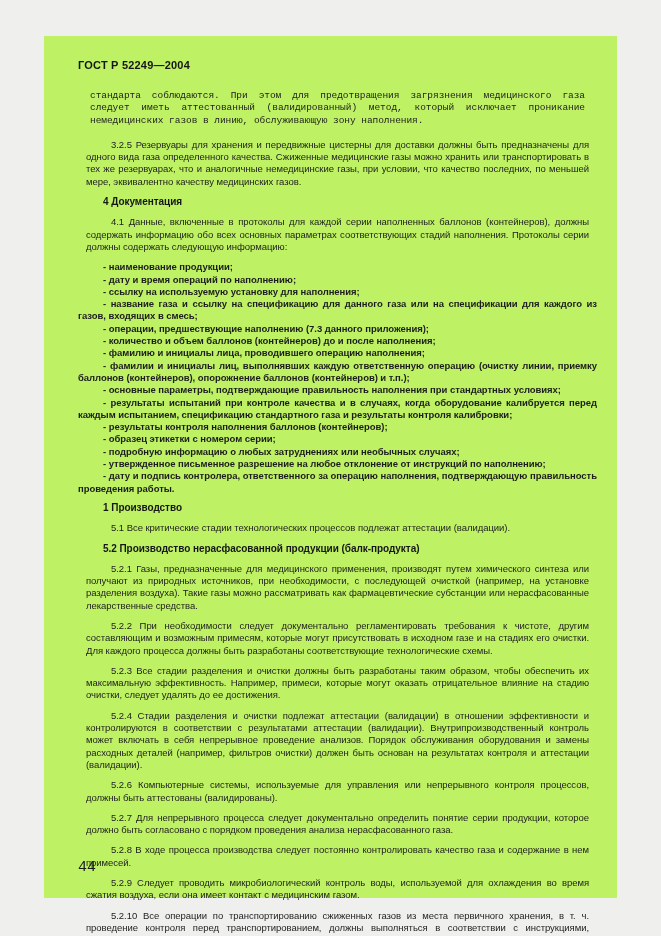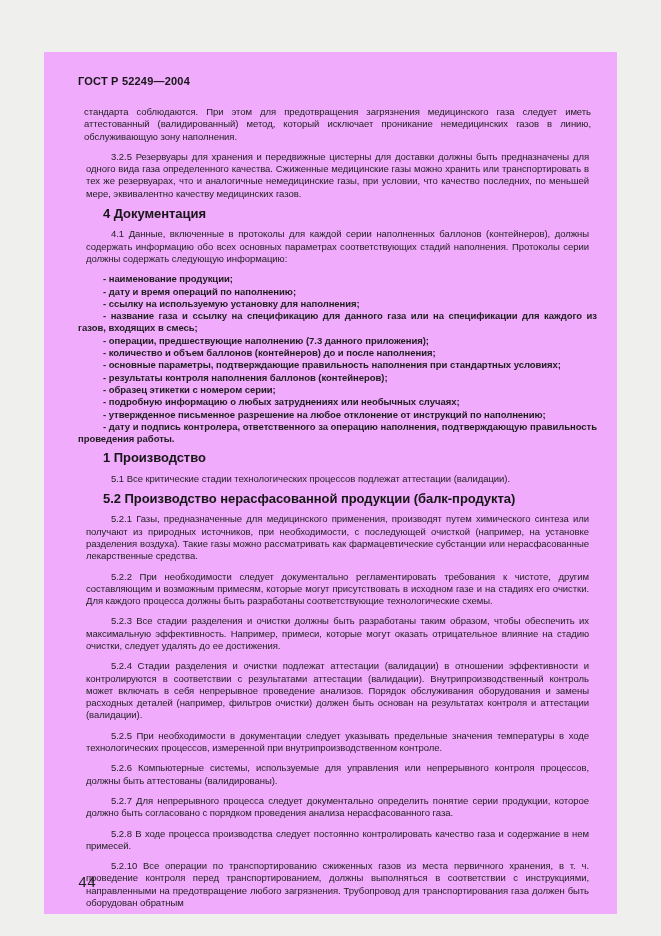--- a/index.html
+++ b/index.html
@@ -2,35 +2,35 @@
 <html><head>
 <meta charset="utf-8">
 <style>
   html, body { margin:0; padding:0; }
   body {
     width:661px; height:936px; position:relative; overflow:hidden;
     background:#eff0ee;
     font-family:"Liberation Sans","DejaVu Sans",sans-serif;
   }
   .sheet {
-    position:absolute; left:44px; top:52px; width:573px; height:862px;
-    background:#f0abfc;
+    position:absolute; left:44px; top:36px; width:573px; height:862px;
+    background:#bef264;
   }
   .inner { padding:23px 20px 0 34px; }
   .doc-header {
     font-weight:bold; font-size:11px; letter-spacing:0.2px; color:#161616;
   }
   .doc-body {
     margin-top:19px; font-size:9.5px; line-height:12.3px;
     text-align:justify; color:#1d1d1d; letter-spacing:-0.05px;
   }
   .b-p  { text-indent:25px; margin:8px; }
-  .b-pn { text-indent:0;   margin:6px; }
+  .b-pn { text-indent:0;   margin:12px;font-family:Liberation Mono, monospace; }
   .b-li { text-indent:25px; margin:0;font-weight:bold; }
-  .b-h  { font-weight:bold; text-indent:25px; margin:7px 0 7px 0; font-size:13px; color:#161616; }
+  .b-h  { font-weight:bold; text-indent:25px; margin:7px 0 7px 0; font-size:10px; color:#161616; }
   .page-number {
     position:absolute; left:34px; bottom:22px; font-size:15px; color:#1d1d1d;font-family:Liberation Mono, monospace;
   }
 </style>
 </head>
 <body>
 
 <div class="sheet">
   <div class="inner">
     <div class="doc-header">ГОСТ Р 52249—2004</div>
@@ -38,34 +38,37 @@
         <div class="b-pn">стандарта соблюдаются. При этом для предотвращения загрязнения медицинского газа следует иметь аттестованный (валидированный) метод, который исключает проникание немедицинских газов в линию, обслуживающую зону наполнения.</div>
         <div class="b-p">3.2.5 Резервуары для хранения и передвижные цистерны для доставки должны быть предназначены для одного вида газа определенного качества. Сжиженные медицинские газы можно хранить или транспортировать в тех же резервуарах, что и аналогичные немедицинские газы, при условии, что качество последних, по меньшей мере, эквивалентно качеству медицинских газов.</div>
         <div class="b-h">4 Документация</div>
         <div class="b-p">4.1 Данные, включенные в протоколы для каждой серии наполненных баллонов (контейнеров), должны содержать информацию обо всех основных параметрах соответствующих стадий наполнения. Протоколы серии должны содержать следующую информацию:</div>
         <div class="b-li">- наименование продукции;</div>
         <div class="b-li">- дату и время операций по наполнению;</div>
         <div class="b-li">- ссылку на используемую установку для наполнения;</div>
         <div class="b-li">- название газа и ссылку на спецификацию для данного газа или на спецификации для каждого из газов, входящих в смесь;</div>
         <div class="b-li">- операции, предшествующие наполнению (7.3 данного приложения);</div>
         <div class="b-li">- количество и объем баллонов (контейнеров) до и после наполнения;</div>
+        <div class="b-li">- фамилию и инициалы лица, проводившего операцию наполнения;</div>
+        <div class="b-li">- фамилии и инициалы лиц, выполнявших каждую ответственную операцию (очистку линии, приемку баллонов (контейнеров), опорожнение баллонов (контейнеров) и т.п.);</div>
         <div class="b-li">- основные параметры, подтверждающие правильность наполнения при стандартных условиях;</div>
+        <div class="b-li">- результаты испытаний при контроле качества и в случаях, когда оборудование калибруется перед каждым испытанием, спецификацию стандартного газа и результаты контроля калибровки;</div>
         <div class="b-li">- результаты контроля наполнения баллонов (контейнеров);</div>
         <div class="b-li">- образец этикетки с номером серии;</div>
         <div class="b-li">- подробную информацию о любых затруднениях или необычных случаях;</div>
         <div class="b-li">- утвержденное письменное разрешение на любое отклонение от инструкций по наполнению;</div>
         <div class="b-li">- дату и подпись контролера, ответственного за операцию наполнения, подтверждающую правильность проведения работы.</div>
         <div class="b-h">1 Производство</div>
         <div class="b-p">5.1 Все критические стадии технологических процессов подлежат аттестации (валидации).</div>
         <div class="b-h">5.2 Производство нерасфасованной продукции (балк-продукта)</div>
         <div class="b-p">5.2.1 Газы, предназначенные для медицинского применения, производят путем химического синтеза или получают из природных источников, при необходимости, с последующей очисткой (например, на установке разделения воздуха). Такие газы можно рассматривать как фармацевтические субстанции или нерасфасованные лекарственные средства.</div>
         <div class="b-p">5.2.2 При необходимости следует документально регламентировать требования к чистоте, другим составляющим и возможным примесям, которые могут присутствовать в исходном газе и на стадиях его очистки. Для каждого процесса должны быть разработаны соответствующие технологические схемы.</div>
         <div class="b-p">5.2.3 Все стадии разделения и очистки должны быть разработаны таким образом, чтобы обеспечить их максимальную эффективность. Например, примеси, которые могут оказать отрицательное влияние на стадию очистки, следует удалять до ее достижения.</div>
         <div class="b-p">5.2.4 Стадии разделения и очистки подлежат аттестации (валидации) в отношении эффективности и контролируются в соответствии с результатами аттестации (валидации). Внутрипроизводственный контроль может включать в себя непрерывное проведение анализов. Порядок обслуживания оборудования и замены расходных деталей (например, фильтров очистки) должен быть основан на результатах контроля и аттестации (валидации).</div>
-        <div class="b-p">5.2.5 При необходимости в документации следует указывать предельные значения температуры в ходе технологических процессов, измеренной при внутрипроизводственном контроле.</div>
         <div class="b-p">5.2.6 Компьютерные системы, используемые для управления или непрерывного контроля процессов, должны быть аттестованы (валидированы).</div>
         <div class="b-p">5.2.7 Для непрерывного процесса следует документально определить понятие серии продукции, которое должно быть согласовано с порядком проведения анализа нерасфасованного газа.</div>
         <div class="b-p">5.2.8 В ходе процесса производства следует постоянно контролировать качество газа и содержание в нем примесей.</div>
+        <div class="b-p">5.2.9 Следует проводить микробиологический контроль воды, используемой для охлаждения во время сжатия воздуха, если она имеет контакт с медицинским газом.</div>
         <div class="b-p">5.2.10 Все операции по транспортированию сжиженных газов из места первичного хранения, в т. ч. проведение контроля перед транспортированием, должны выполняться в соответствии с инструкциями, направленными на предотвращение любого загрязнения. Трубопровод для транспортирования газа должен быть оборудован обратным</div>
       </div>
   </div>
   <div class="page-number">44</div>
 </div>
 
 </body></html>

